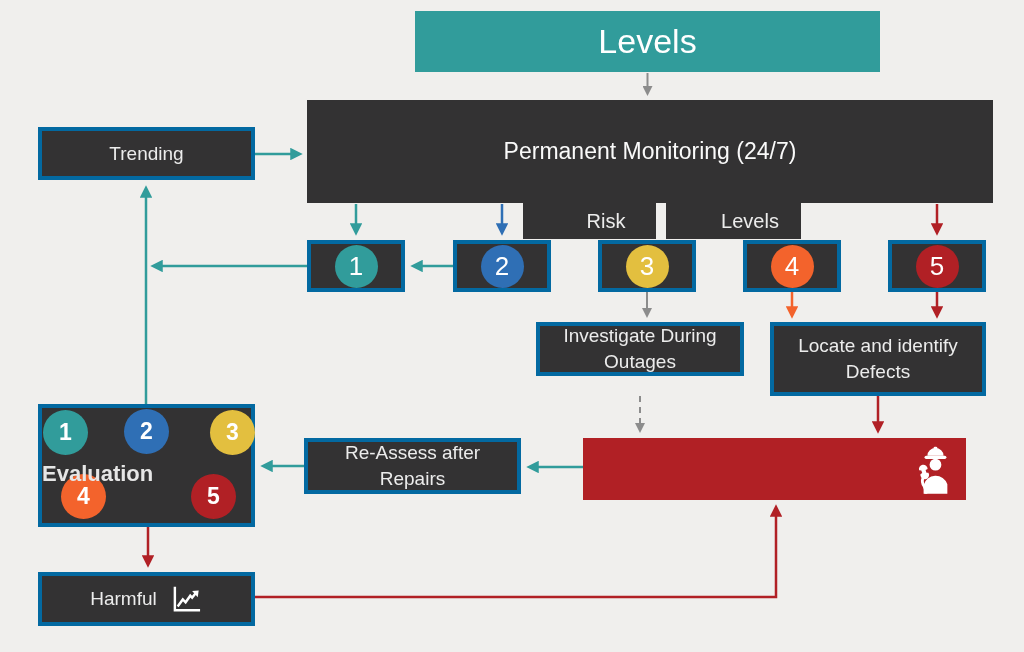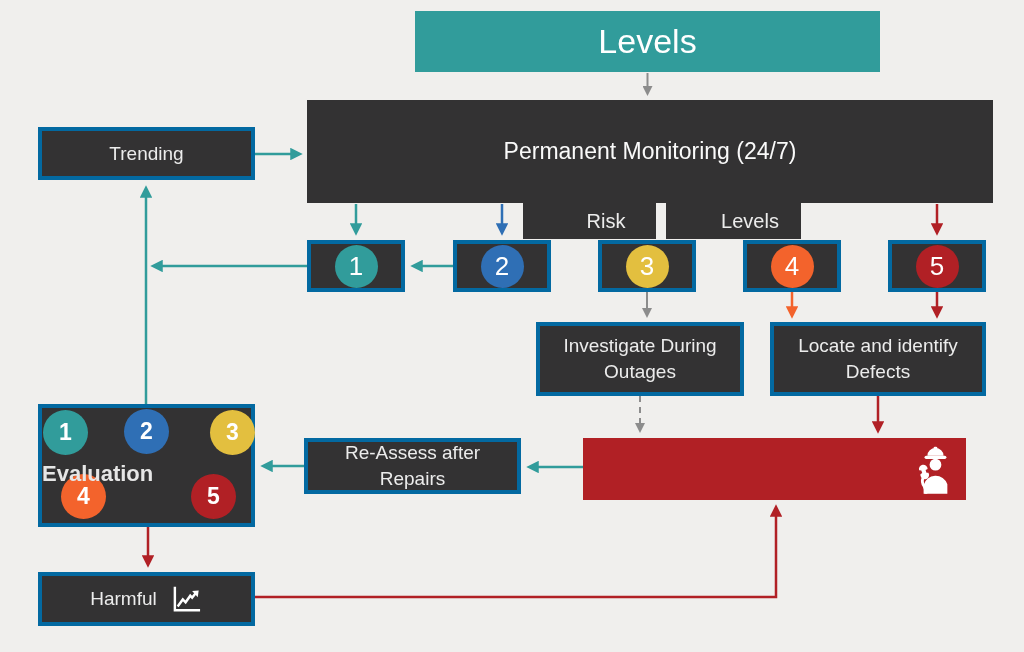--- a/index.html
+++ b/index.html
@@ -150,21 +150,21 @@
     <div class="lvl-circle" style="background: rgb(243, 99, 44);">
       <span>4</span>
     </div>
   </div>
   <div class="node bordered" style="left:888px;top:240px;width:98px;height:52px;">
     <div class="lvl-circle" style="background: rgb(177, 32, 37);">
       <span>5</span>
     </div>
   </div>
 
-  <div class="node label-19 bordered" style="left:536px;top:322px;width:208px;height:74px;padding:0 0;">
+  <div class="node label-19 bordered" style="left:536px;top:322px;width:208px;height:54px;padding:0 0;">
     <span>Investigate During Outages</span>
   </div>
 
   <div class="node label-19 bordered" style="left:770px;top:322px;width:216px;height:74px;padding:0 18px;">
     <span>Locate and identify Defects</span>
   </div>
 
   <div class="node maintenance" style="left:583px;top:438px;width:383px;height:62px;">
     <span class="maint-icon-wrap">
       <svg width="38" height="50" viewBox="0 0 40 52" fill="#fff">

